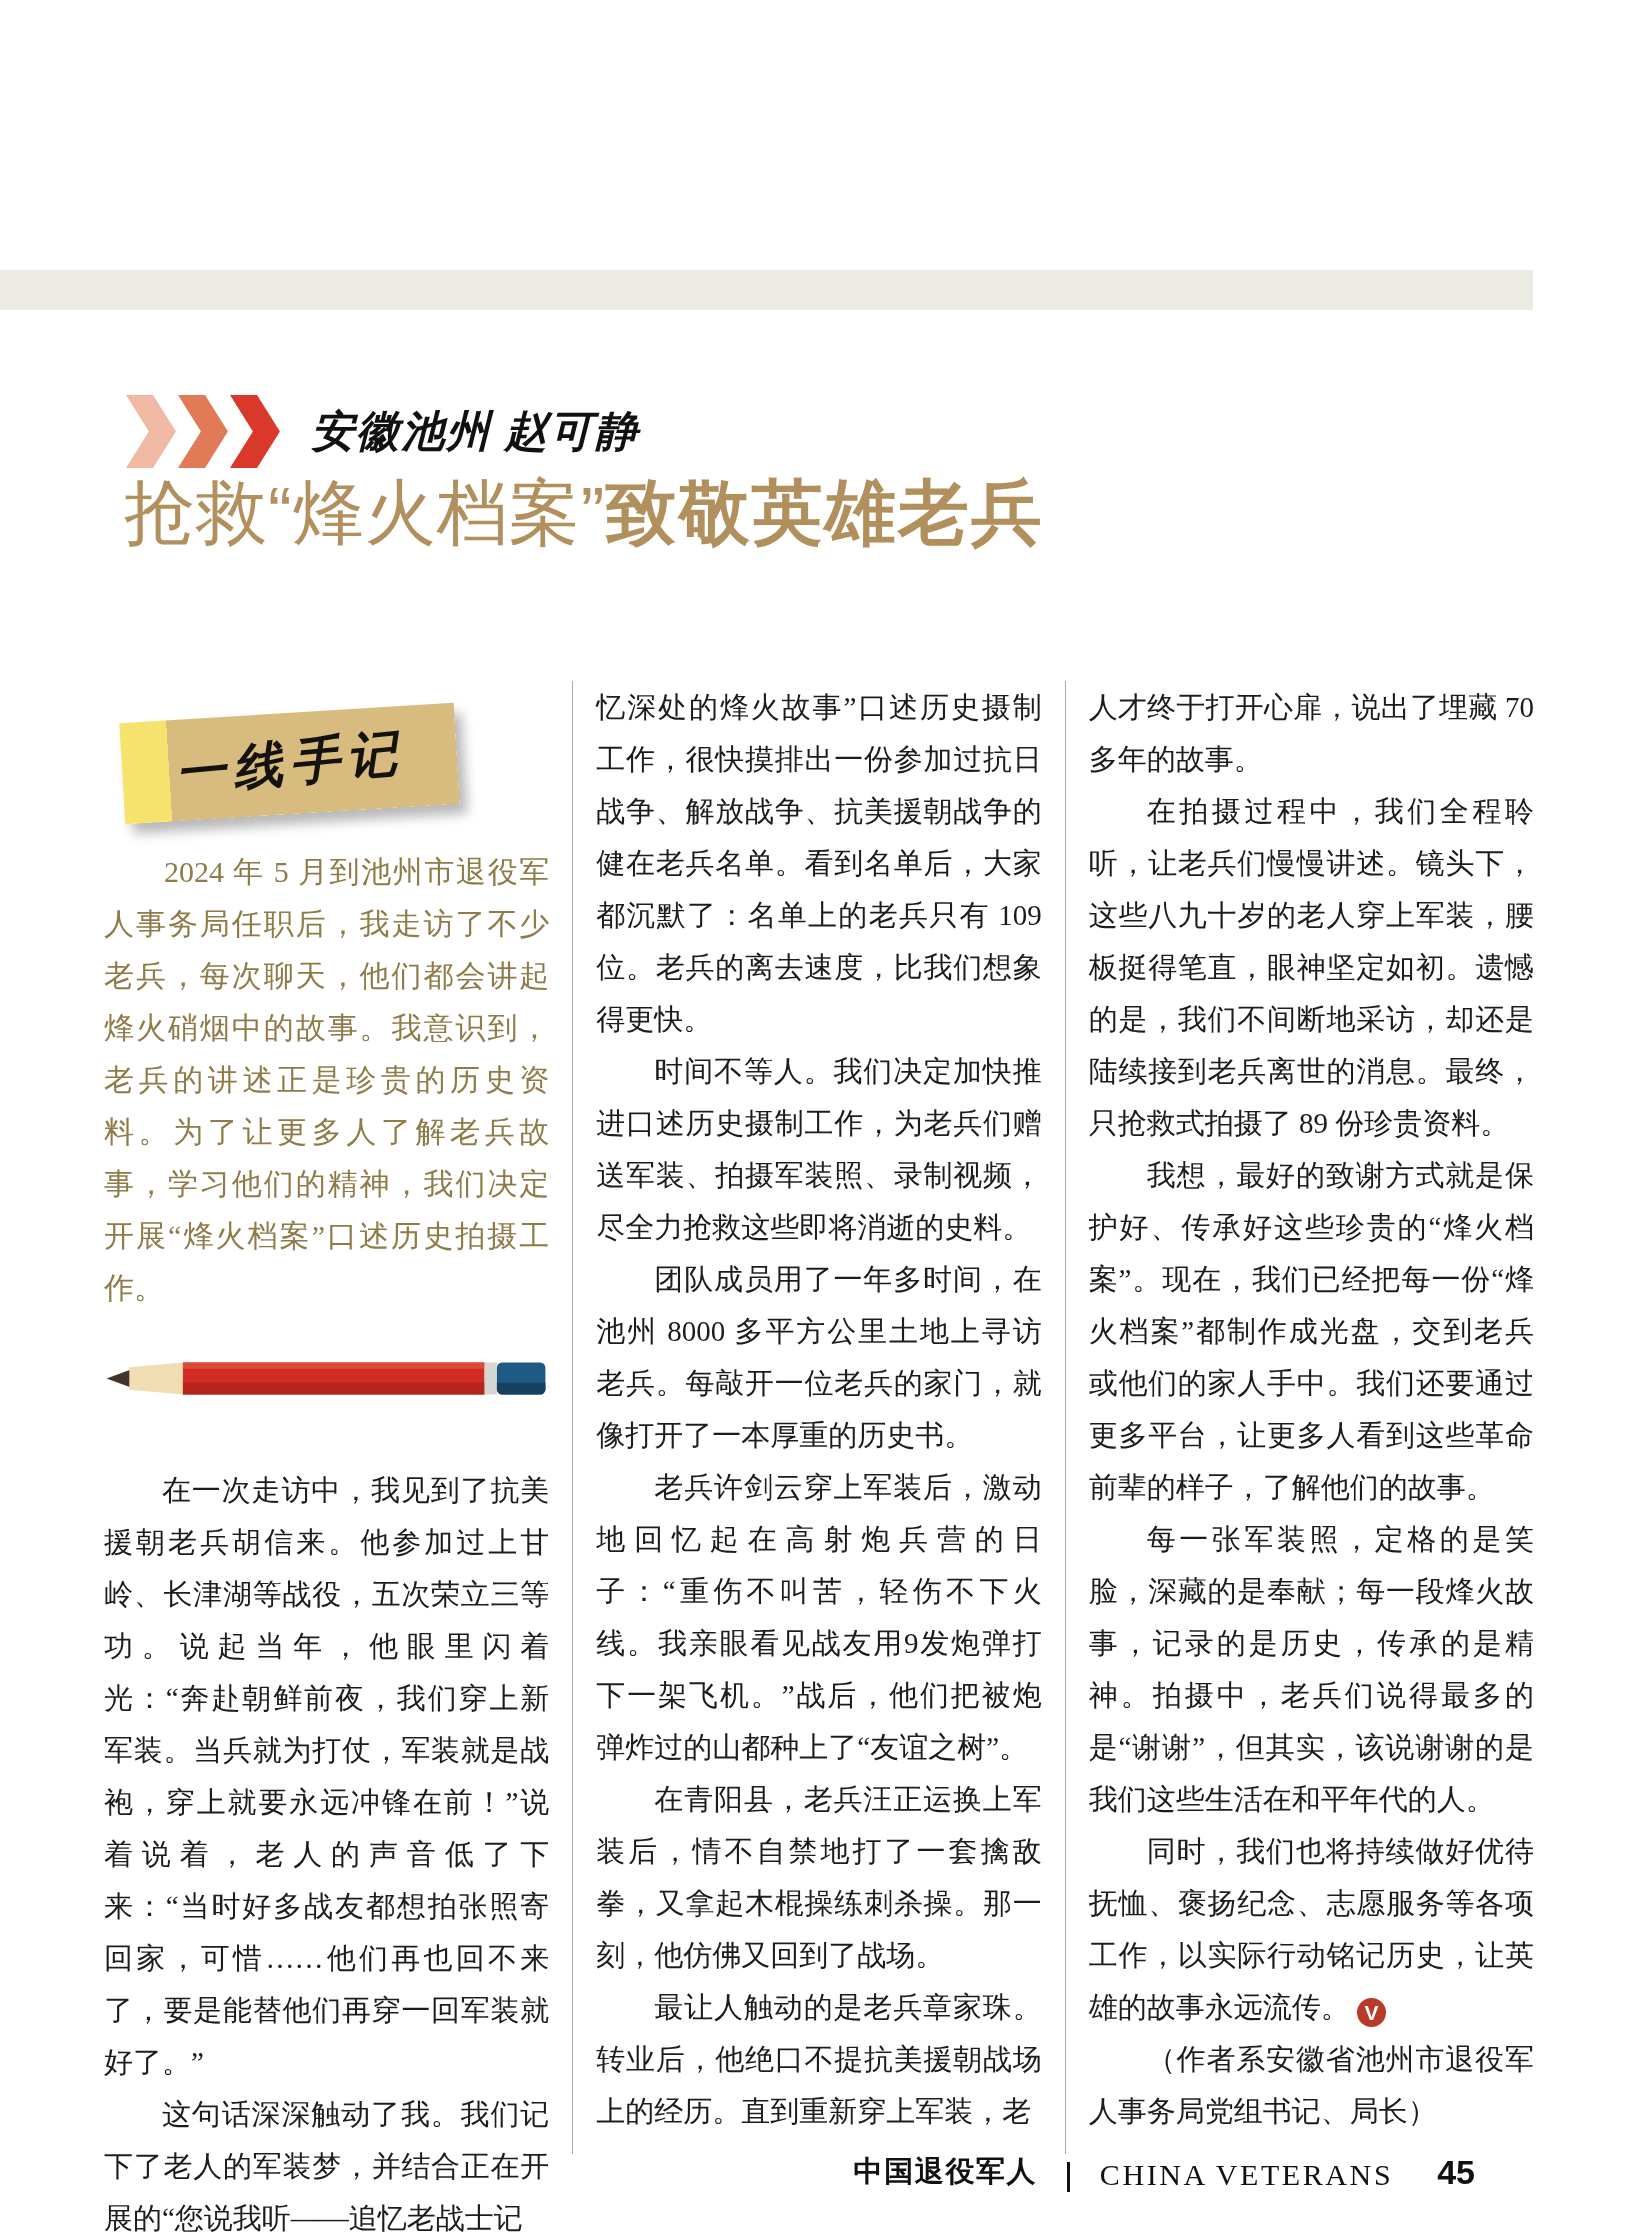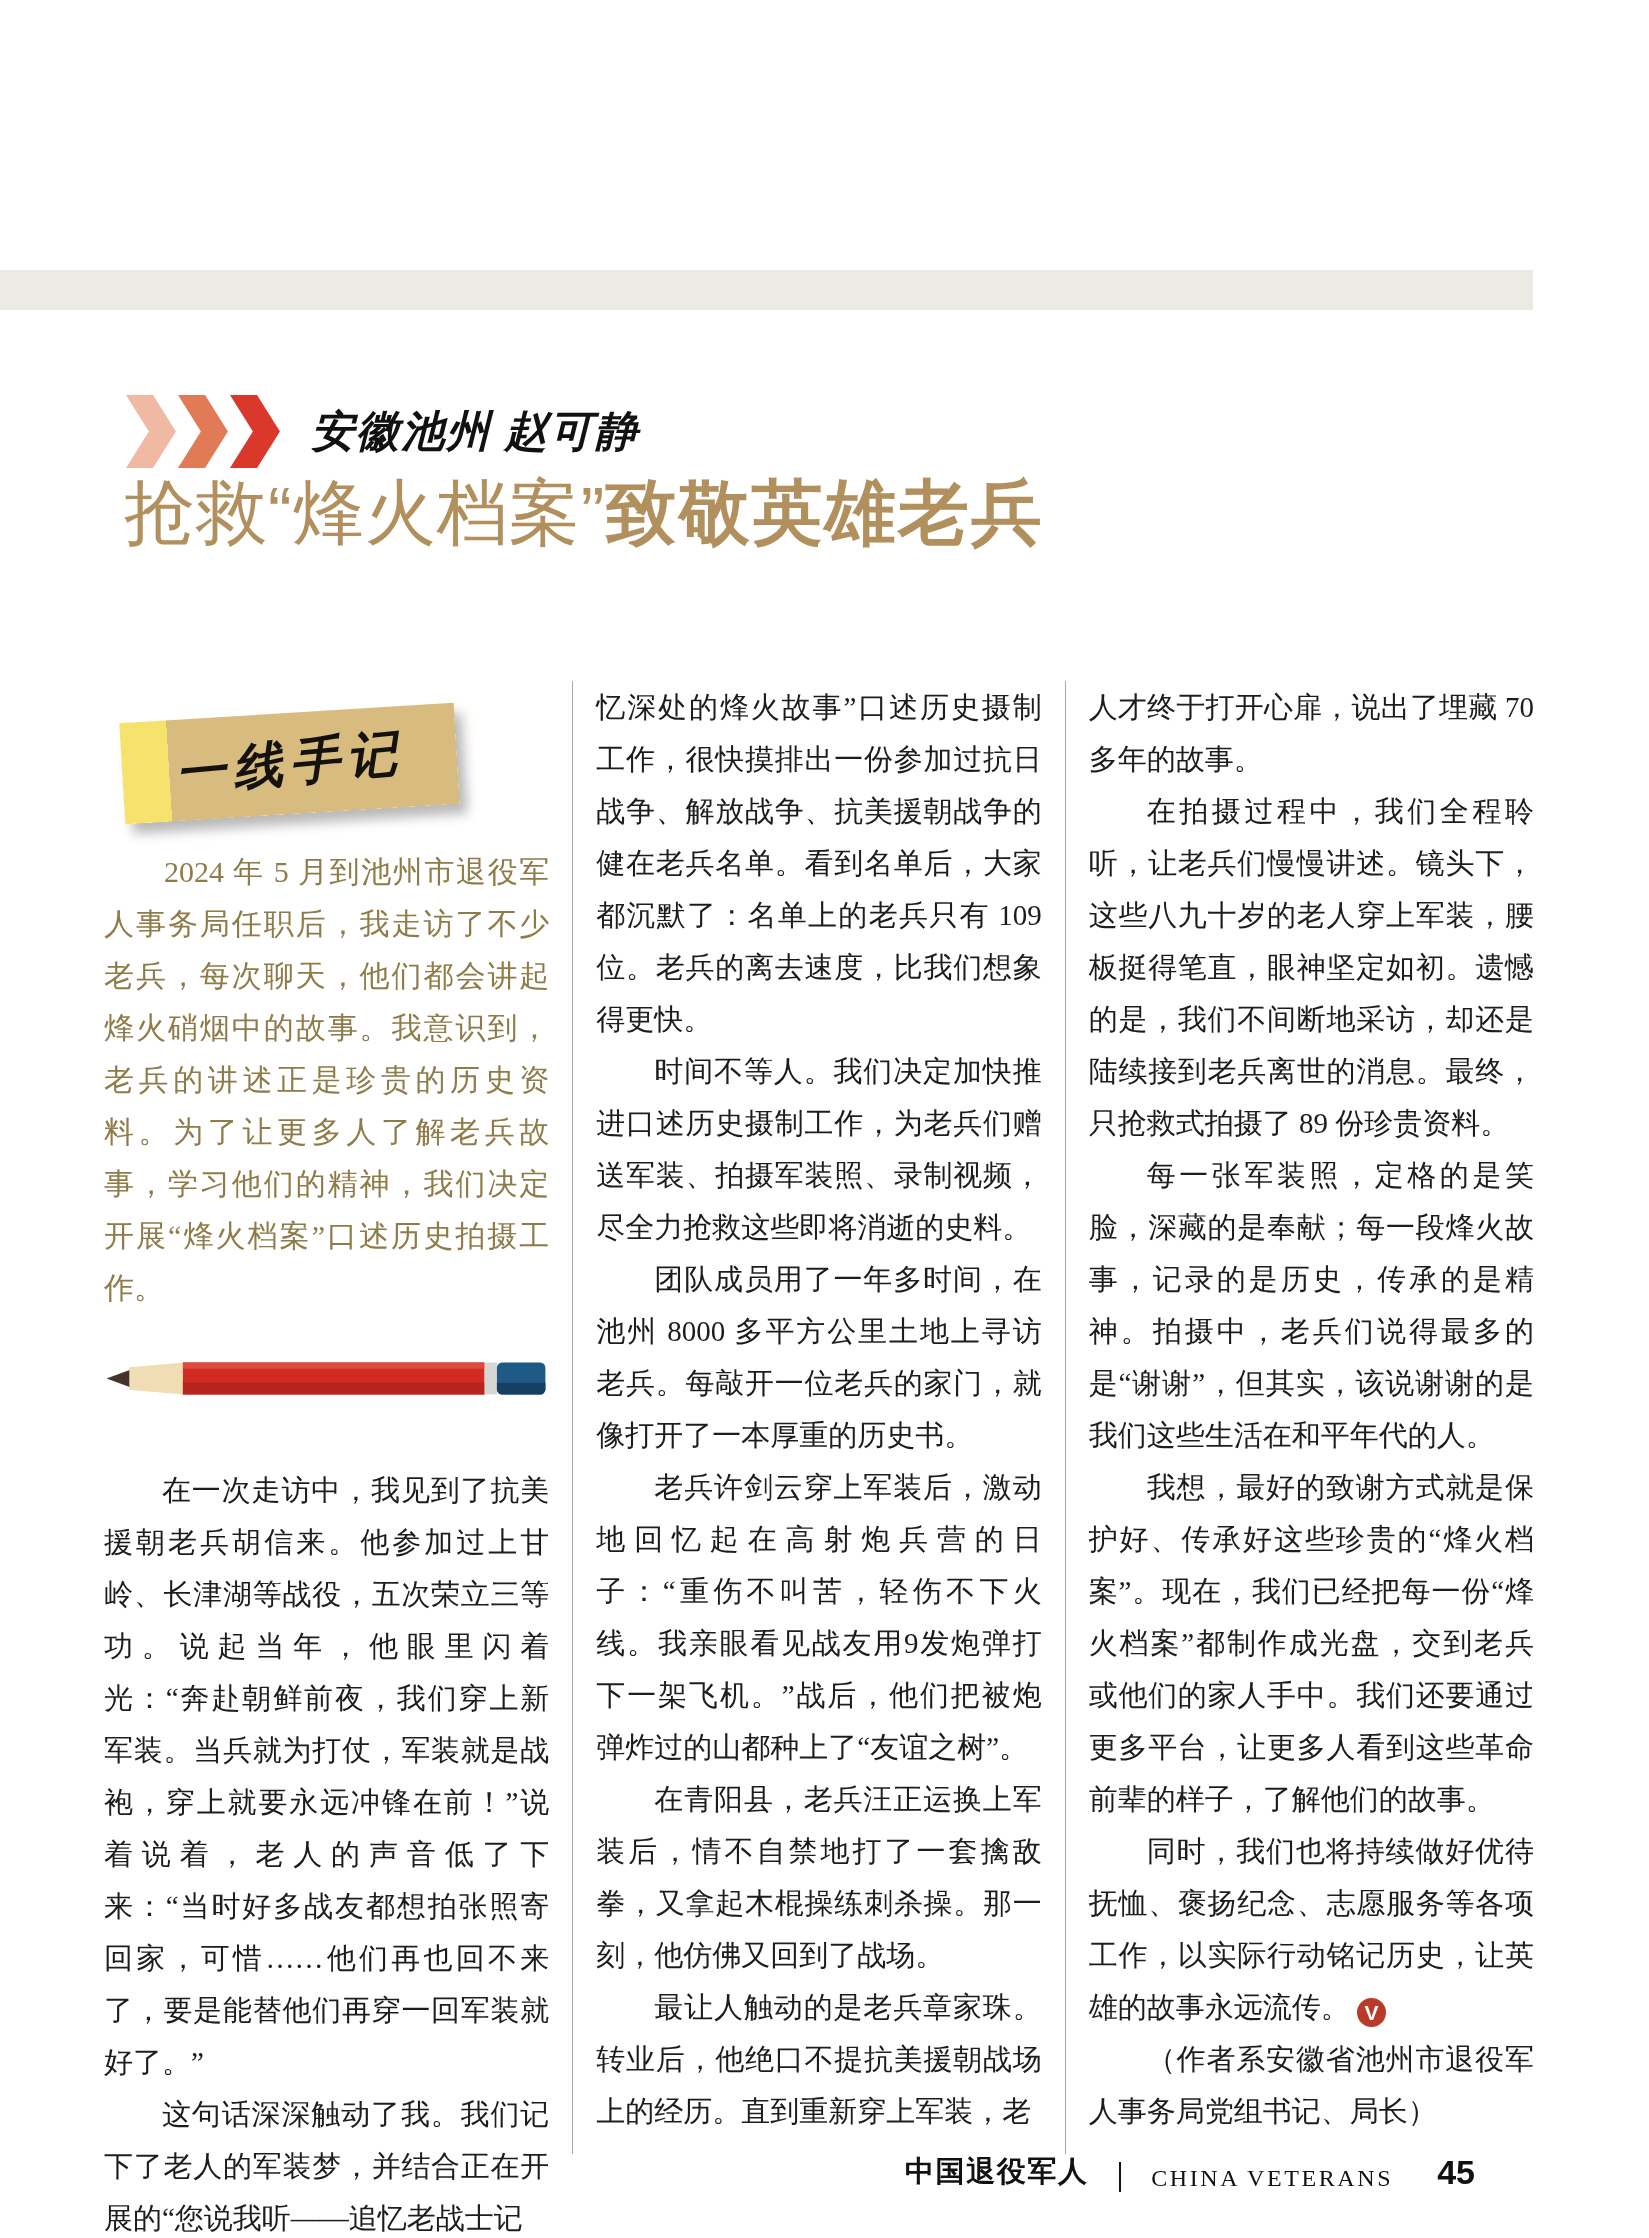--- a/index.html
+++ b/index.html
@@ -83,21 +83,21 @@
     position:absolute;right:107px;top:2155px;height:37px;
     display:flex;align-items:flex-end;gap:30px;white-space:nowrap;
   }
   .footer .cn{
     font-family:"Liberation Sans","DejaVu Sans",sans-serif;
     font-weight:700;font-size:29px;color:#111111;letter-spacing:1.6px;
   }
   .footer .sep{width:2.6px;height:30px;background:#111111;}
   .footer .en{
     font-family:"Liberation Serif","DejaVu Serif",serif;
-    font-size:24px;color:#111111;letter-spacing:2.6px;
+    font-size:30px;color:#111111;letter-spacing:2.6px;
   }
   .footer .num{
     font-family:"Liberation Sans","DejaVu Sans",sans-serif;
     font-weight:900;font-size:34px;color:#111111;margin-left:14px;
   }
 </style>
 </head>
 <body>
 
 <div class="page">
@@ -142,22 +142,22 @@
       <p>时间不等人。我们决定加快推进口述历史摄制工作，为老兵们赠送军装、拍摄军装照、录制视频，尽全力抢救这些即将消逝的史料。</p>
       <p>团队成员用了一年多时间，在池州 8000 多平方公里土地上寻访老兵。每敲开一位老兵的家门，就像打开了一本厚重的历史书。</p>
       <p>老兵许剑云穿上军装后，激动地回忆起在高射炮兵营的日子：“重伤不叫苦，轻伤不下火线。我亲眼看见战友用9发炮弹打下一架飞机。”战后，他们把被炮弹炸过的山都种上了“友谊之树”。</p>
       <p>在青阳县，老兵汪正运换上军装后，情不自禁地打了一套擒敌拳，又拿起木棍操练刺杀操。那一刻，他仿佛又回到了战场。</p>
       <p>最让人触动的是老兵章家珠。转业后，他绝口不提抗美援朝战场上的经历。直到重新穿上军装，老</p>
     </div>
 
     <div class="col col3">
       <p class="flush">人才终于打开心扉，说出了埋藏 70 多年的故事。</p>
       <p>在拍摄过程中，我们全程聆听，让老兵们慢慢讲述。镜头下，这些八九十岁的老人穿上军装，腰板挺得笔直，眼神坚定如初。遗憾的是，我们不间断地采访，却还是陆续接到老兵离世的消息。最终，只抢救式拍摄了 89 份珍贵资料。</p>
+      <p>我想，最好的致谢方式就是保护好、传承好这些珍贵的“烽火档案”。现在，我们已经把每一份“烽火档案”都制作成光盘，交到老兵或他们的家人手中。我们还要通过更多平台，让更多人看到这些革命前辈的样子，了解他们的故事。</p>
       <p>每一张军装照，定格的是笑脸，深藏的是奉献；每一段烽火故事，记录的是历史，传承的是精神。拍摄中，老兵们说得最多的是“谢谢”，但其实，该说谢谢的是我们这些生活在和平年代的人。</p>
-      <p>我想，最好的致谢方式就是保护好、传承好这些珍贵的“烽火档案”。现在，我们已经把每一份“烽火档案”都制作成光盘，交到老兵或他们的家人手中。我们还要通过更多平台，让更多人看到这些革命前辈的样子，了解他们的故事。</p>
       <p><span>同时，我们也将持续做好优待抚恤、褒扬纪念、志愿服务等各项工作，以实际行动铭记历史，让英雄的故事永远流传。</span><span class="vmark">V</span></p>
       <p class="attribution">（作者系安徽省池州市退役军人事务局党组书记、局长）</p>
     </div>
 
   </div>
 
   <div class="footer">
     <span class="cn">中国退役军人</span>
     <span class="sep"></span>
     <span class="en">CHINA VETERANS</span>

